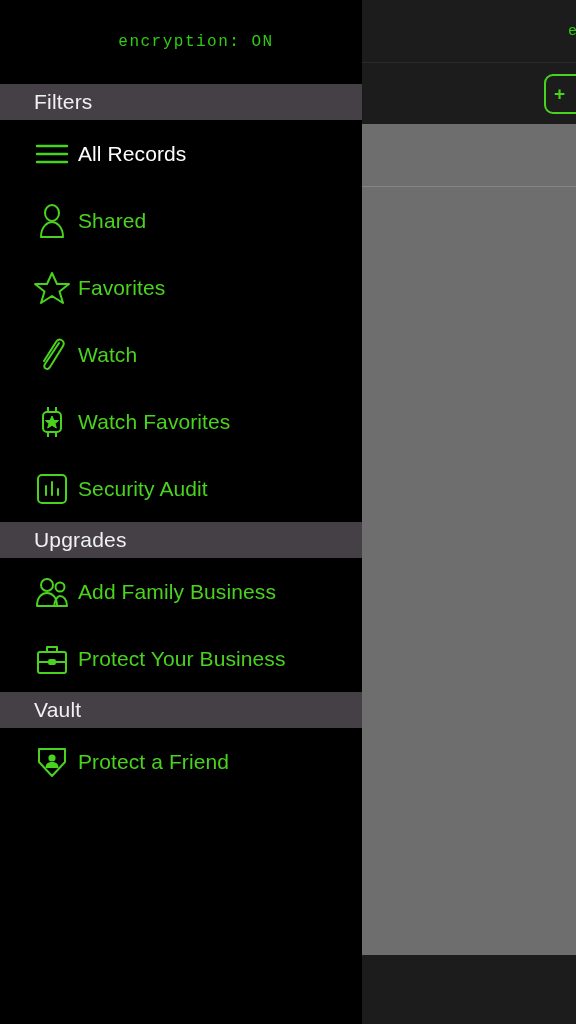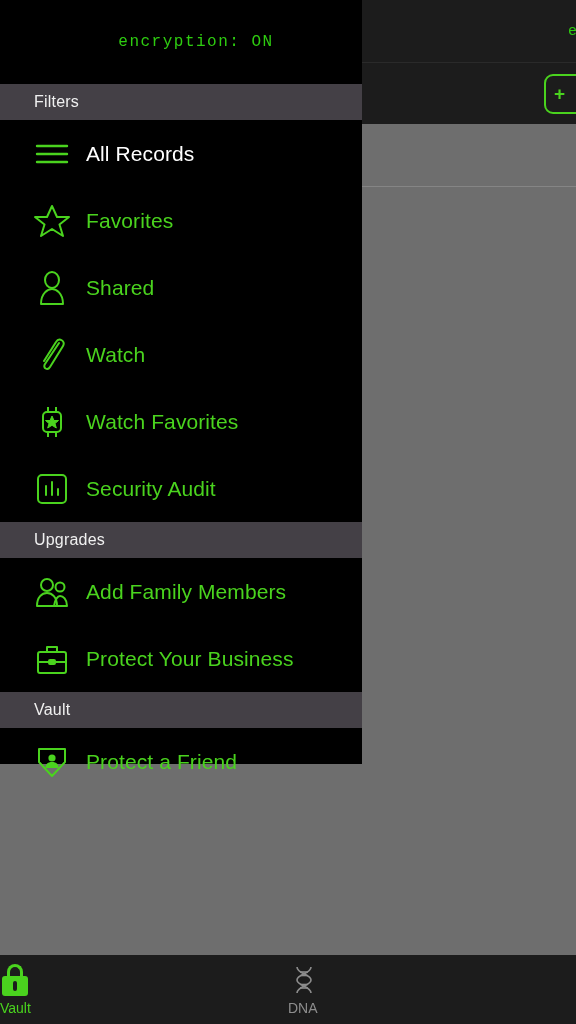--- a/index.html
+++ b/index.html
@@ -110,39 +110,39 @@
   }
   .lock-icon .key {
     position:absolute; left:13px; top:17px; width:4px; height:10px;
     background:#1c1c1c; border-radius:2px;
   }
   .dna-icon { width:32px; height:32px; position:relative; }
   .dna-icon svg { display:block; }
 
   
   .drawer {
-    position:absolute; left:0; top:0; width:362px; height:764px;
+    position:absolute; left:0; top:0; width:362px; height:1024px;
     background:#000; z-index:5; display:flex; flex-direction:column;
   }
   .drawer-top {
     height:84px; flex:0 0 84px; background:#000;
     display:flex; align-items:center; justify-content:center;
   }
   .enc-text {
     color:#2ecc10; font-family:"Liberation Mono", monospace;
     font-size:16px; letter-spacing:1.5px; padding-left:30px;
   }
   .section-header {
     height:36px; flex:0 0 36px; background:#444046;
     display:flex; align-items:center; padding-left:34px;
-    color:#f0f0f0; font-size:16px; letter-spacing:.2px;
+    color:#f0f0f0; font-size:21px; letter-spacing:.2px;
   }
   .menu-item {
     height:67px; flex:0 0 67px; display:flex; align-items:center;
-    padding-left:34px; gap:16px;
+    padding-left:34px; gap:8px;
   }
   .menu-label { font-size:21px; color:#4ad31e; letter-spacing:.1px; }
   .menu-item.active .menu-label { color:#ffffff; }
   .menu-ico { width:36px; flex:0 0 36px; height:36px; position:relative; display:flex; align-items:center; justify-content:center; }
   .menu-ico svg { display:block; }
   .drawer-fill { flex:1 1 auto; background:#000; }
 </style>
 </head>
 <body>
 
@@ -218,35 +218,35 @@
           <line x1="2" y1="3" x2="32" y2="3"></line>
           <line x1="2" y1="11" x2="32" y2="11"></line>
           <line x1="2" y1="19" x2="32" y2="19"></line>
         </svg>
       </div>
       <div class="menu-label">All Records</div>
     </div>
 
     <div class="menu-item">
       <div class="menu-ico">
-        <svg width="36" height="34" viewBox="0 0 36 34" fill="none" stroke="#4ad31e" stroke-width="2" stroke-linejoin="round">
-          <polygon points="18,2 23,13 35,13 25.5,20.5 29,32 18,25 7,32 10.5,20.5 1,13 13,13"></polygon>
-        </svg>
-      </div>
-      <div class="menu-label">Favorites</div>
-    </div>
-
-    <div class="menu-item">
-      <div class="menu-ico">
         <svg width="30" height="34" viewBox="0 0 30 34" fill="none" stroke="#4ad31e" stroke-width="2" stroke-linejoin="round">
           <ellipse cx="15" cy="9" rx="7" ry="8"></ellipse>
           <path d="M4 33 C4 22 11 18 15 18 C19 18 26 22 26 33 Z"></path>
         </svg>
       </div>
       <div class="menu-label">Shared</div>
+    </div>
+
+    <div class="menu-item">
+      <div class="menu-ico">
+        <svg width="36" height="34" viewBox="0 0 36 34" fill="none" stroke="#4ad31e" stroke-width="2" stroke-linejoin="round">
+          <polygon points="18,2 23,13 35,13 25.5,20.5 29,32 18,25 7,32 10.5,20.5 1,13 13,13"></polygon>
+        </svg>
+      </div>
+      <div class="menu-label">Favorites</div>
     </div>
 
     <div class="menu-item">
       <div class="menu-ico">
         <svg width="28" height="36" viewBox="0 0 28 36" fill="none" stroke="#4ad31e" stroke-width="2" stroke-linecap="round">
           <path d="M21 6 L7 27 C4.5 31 9.5 34 12 30 L25 9 C28 4 21 0 18 5 L6 24"></path>
         </svg>
       </div>
       <div class="menu-label">Watch</div>
     </div>
@@ -281,21 +281,21 @@
 
     <div class="menu-item">
       <div class="menu-ico">
         <svg width="36" height="30" viewBox="0 0 36 30" fill="none" stroke="#4ad31e" stroke-width="2" stroke-linejoin="round">
           <circle cx="13" cy="8" r="6"></circle>
           <path d="M3 29 C3 20 8 16 13 16 C18 16 23 20 23 29 Z"></path>
           <circle cx="26" cy="10" r="4.5"></circle>
           <path d="M20 29 C21 22 24 19 26 19 C29 19 33 22 33 29 Z"></path>
         </svg>
       </div>
-      <div class="menu-label">Add Family Members</div>
+      <div class="menu-label">Add Family Business</div>
     </div>
 
 
     <div class="menu-item">
       <div class="menu-ico">
         <svg width="34" height="32" viewBox="0 0 34 32" fill="none" stroke="#4ad31e" stroke-width="2" stroke-linejoin="round">
           <rect x="3" y="9" width="28" height="21" rx="2"></rect>
           <path d="M12 9 V4 H22 V9"></path>
           <line x1="3" y1="19" x2="31" y2="19"></line>
           <rect x="14" y="17" width="6" height="4" rx="1"></rect>

